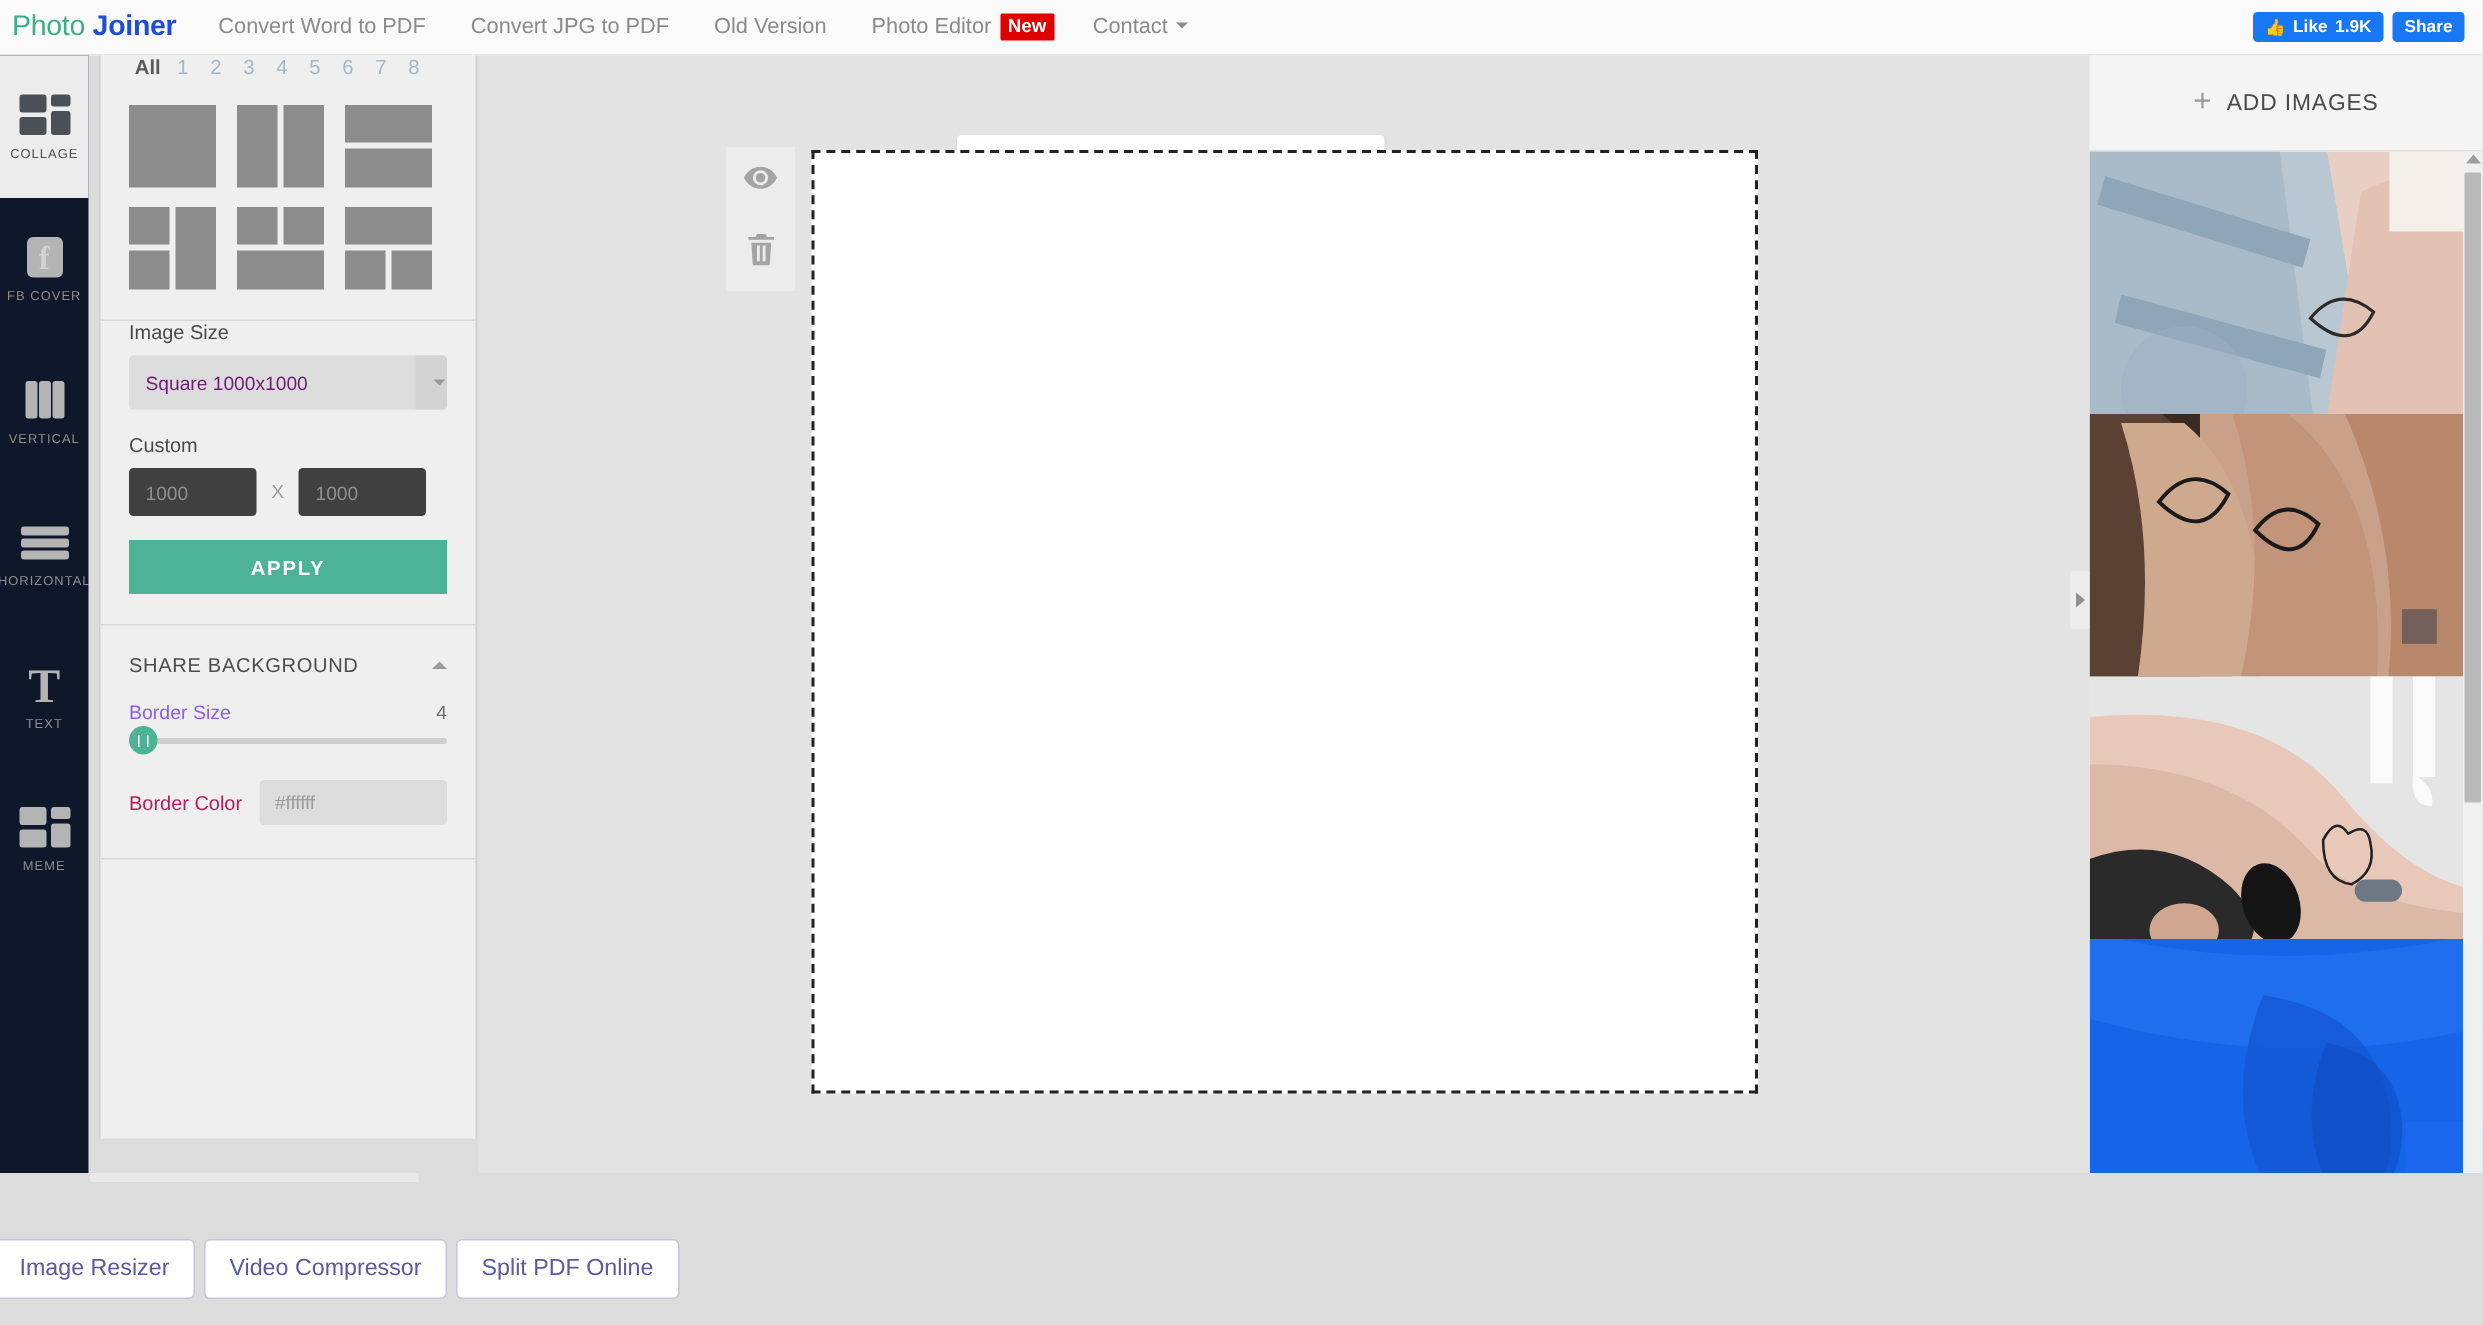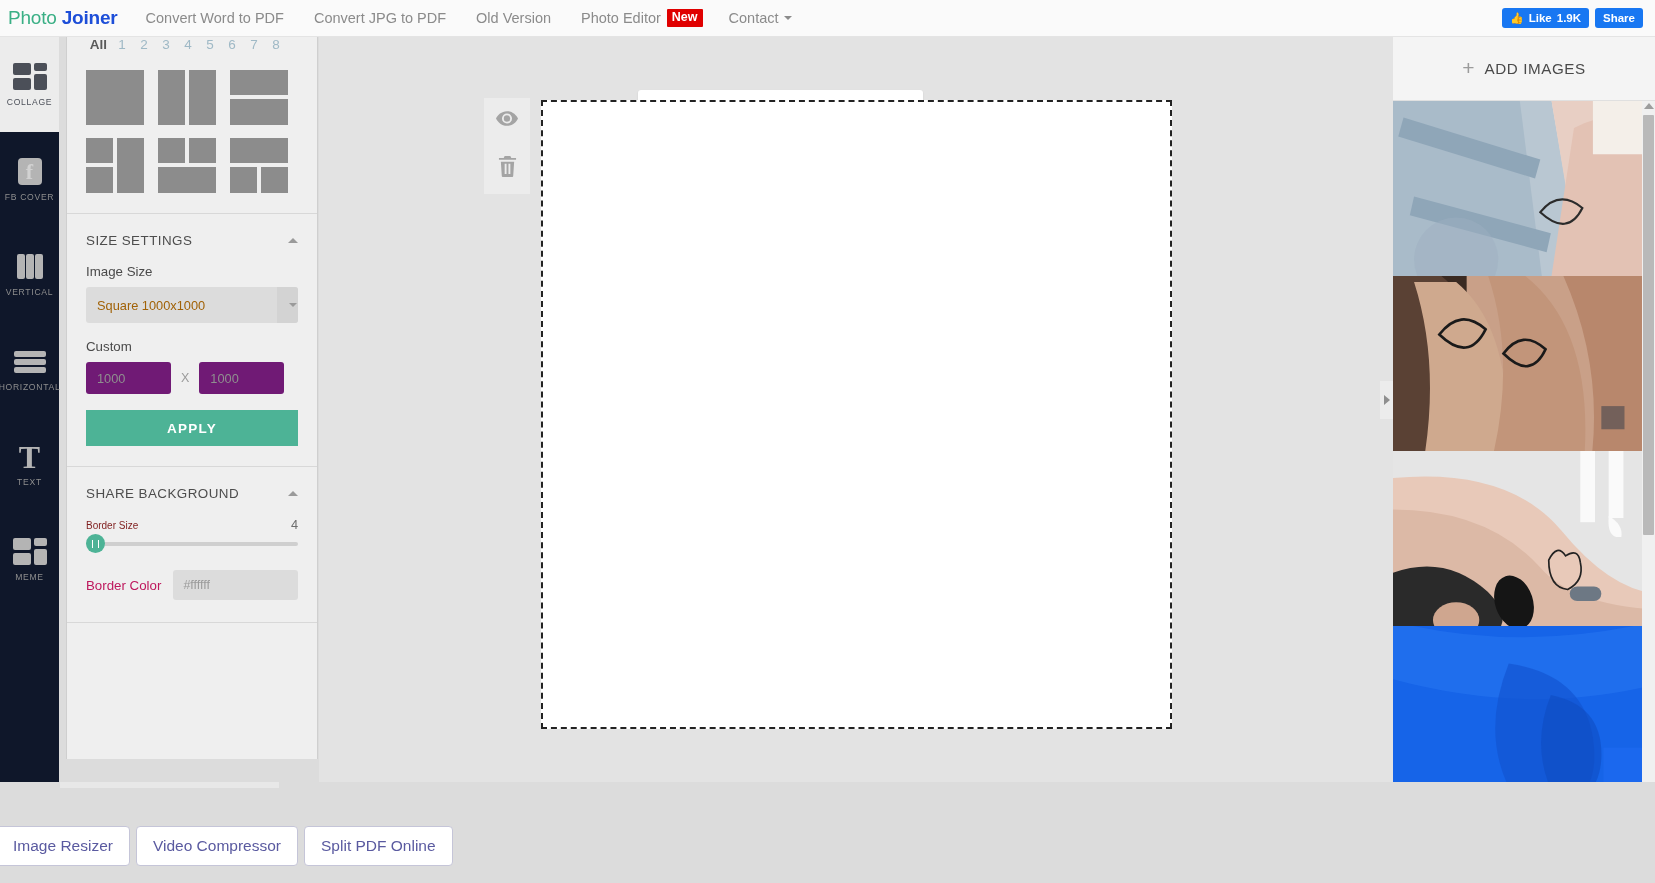--- a/index.html
+++ b/index.html
@@ -111,44 +111,44 @@
 
   .grid-templates { display: flex; flex-wrap: wrap; gap: 13px 14px; padding-bottom: 20px; }
   .tpl { width: 58px; height: 55px; position: relative; cursor: pointer; }
   .tpl b { position: absolute; background: #8c8c8c; display: block; }
 
   .field-label { font-size: 13.3px; color: #4a4a4a; margin-bottom: 8px; }
   .select-box {
     position: relative; height: 36px; background: #dcdcdc; border-radius: 3px;
     display: flex; align-items: center; margin-bottom: 16px; cursor: pointer;
   }
-  .select-box span { font-size: 12.8px; color: #a16207; padding-left: 11px; }
+  .select-box span { font-size: 12.8px; color: #701a75; padding-left: 11px; }
   .select-arrow {
     position: absolute; right: 0; top: 0; width: 21px; height: 36px;
     background: #d3d3d3; display: flex; align-items: center; justify-content: center;
     border-radius: 0 3px 3px 0;
   }
   .select-arrow i {
     width:0;height:0;border-left:4px solid transparent;border-right:4px solid transparent;
     border-top:4px solid #9a9a9a; display:block;
   }
   .custom-row { display: flex; align-items: center; gap: 10px; margin-bottom: 16px; }
   .num-input {
-    width: 85px; height: 32px; background: #701a75; border: none; border-radius: 3px;
+    width: 85px; height: 32px; background: #404040; border: none; border-radius: 3px;
     font-size: 12.8px; color: #8f8f8f; padding-left: 11px;
     font-family: "Liberation Sans", sans-serif;
   }
   .x-lab { font-size: 12.5px; color: #9b9b9b; }
   .apply-btn {
     width: 100%; height: 36px; background: #4db396; border: none; color: #fff;
     font-size: 13.5px; font-weight: bold; letter-spacing: 1.2px; cursor: pointer;
     margin-bottom: 20px; font-family: "Liberation Sans", sans-serif;
   }
   .slider-row { display: flex; justify-content: space-between; align-items: baseline; margin-bottom: 9px; }
-  .slider-row .lab { font-size: 10px; color: #7f1d1d; }
+  .slider-row .lab { font-size: 13px; color: #8b5cf6; }
   .slider-row .val { font-size: 12.8px; color: #6d6d6d; }
   .slider {
     position: relative; height: 4px; background: #cfcfcf; border-radius: 2px; margin: 10px 0 24px 0;
   }
   .slider-knob {
     position: absolute; left: 0; top: -8px; width: 19px; height: 19px;
     border-radius: 50%; background: #4db396; cursor: pointer;
     display: flex; align-items: center; justify-content: center;
   }
   .slider-knob::after {
@@ -368,24 +368,20 @@
       </div>
       <div class="tpl">
         <b style="left:0;top:0;width:58px;height:25px;"></b>
         <b style="left:0;top:29px;width:27px;height:26px;"></b>
         <b style="left:31px;top:29px;width:27px;height:26px;"></b>
       </div>
     </div>
   </div>
 
   <div class="sec">
-    <div class="sec-head">
-      <span class="sec-title">SIZE SETTINGS</span>
-      <span class="caret-up"></span>
-    </div>
     <div class="field-label">Image Size</div>
     <div class="select-box">
       <span>Square 1000x1000</span>
       <span class="select-arrow">
           <i></i>
         </span>
     </div>
     <div class="field-label">Custom</div>
     <div class="custom-row">
       <input class="num-input" type="text" value="1000" style="">

